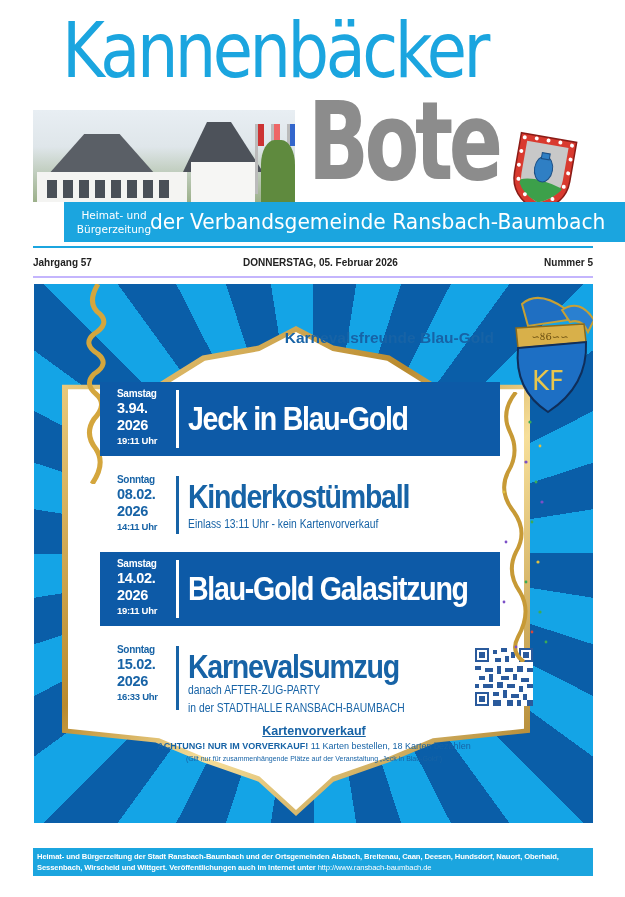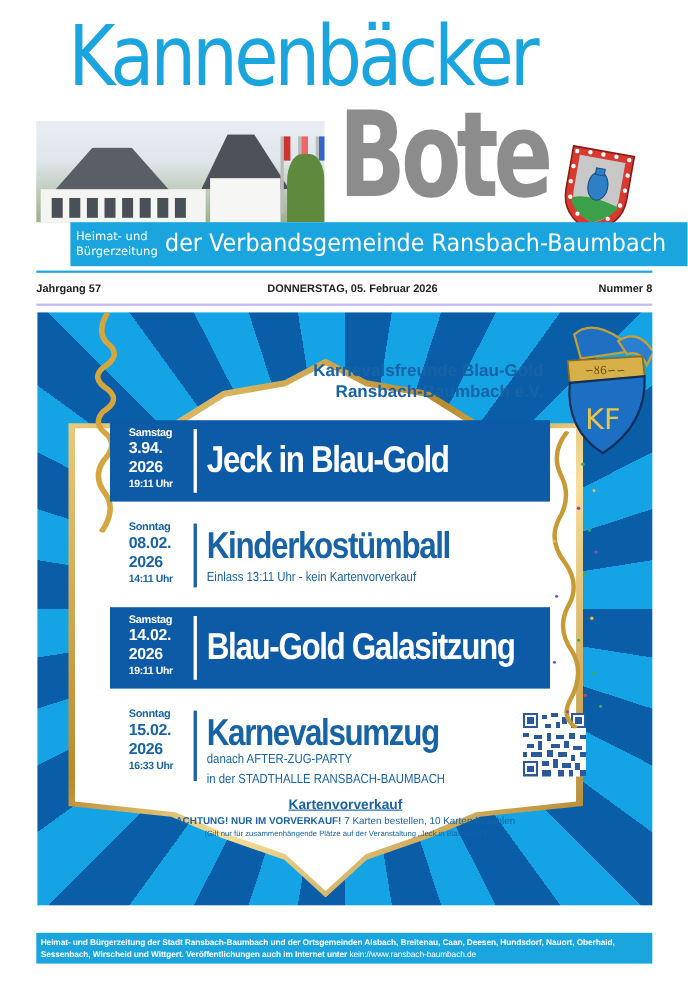--- a/index.html
+++ b/index.html
@@ -1,20 +1,20 @@
 <!DOCTYPE html>
 <html><head>
 <meta charset="utf-8">
 <style>
   * { box-sizing: border-box; margin: 0; padding: 0; }
   html, body { width: 625px; height: 897px; background: #ffffff; overflow: hidden; }
   body { position: relative; font-family: "Liberation Sans", sans-serif; }
 
   
-  .masthead { position: absolute; left: 0; top: 0; width: 625px; height: 246px; }
+  .masthead { position: absolute; left: 0; top: 0; width: 625px; height: 246px; text-align: center; }
   .title-main {
     position: absolute; left: 62px; top: 6px;
     font-family: "DejaVu Sans", sans-serif; font-size: 76px; line-height: 90px;
     color: #1ba5df; letter-spacing: -4px; transform: scaleX(0.86); transform-origin: left top;
     white-space: nowrap;
   }
   .title-sub {
     position: absolute; left: 308px; top: 82px;
     font-family: "DejaVu Sans", sans-serif; font-weight: bold; font-size: 108px; line-height: 120px;
     color: #8c8c8c; letter-spacing: -6px; transform: scaleX(0.74); transform-origin: left top;
@@ -188,34 +188,33 @@
       <div>Heimat- und</div>
       <div>Bürgerzeitung</div>
     </div>
     <div class="subtitle-large">der Verbandsgemeinde Ransbach-Baumbach</div>
   </div>
 </div>
 
 <div class="infoline">
   <span class="info-left">Jahrgang 57</span>
   <span class="info-center">DONNERSTAG, 05. Februar 2026</span>
-  <span class="info-right">Nummer 8</span>
+  <span class="info-right">Nummer 5</span>
 </div>
 
 <div class="poster">
   <div class="frame"></div>
   <div class="frame-inner"></div>
 
   <svg class="streamer-left" viewBox="0 0 30 200">
     <path d="M18 0 Q6 20 20 30 Q30 40 14 50 Q2 60 18 70 Q30 80 14 90 Q4 100 16 110 Q28 120 14 135 Q4 150 16 165 Q26 180 12 200" fill="none" stroke="#d4a63d" stroke-width="5"></path>
   </svg>
 
   <div class="org-name">
     <div>Karnevalsfreunde Blau-Gold</div>
-    <div>Ransbach-Baumbach e.V.</div>
   </div>
 
   <div class="event filled" style="top:98px">
     <div class="date">
       <span class="day">Samstag</span>
       <span class="dm">3.94.</span>
       <span class="dm">2026</span>
       <span class="time">19:11 Uhr</span>
     </div>
     <div class="divider"></div>
@@ -298,21 +297,21 @@
         <rect x="24" y="23" width="2" height="3"></rect>
         <rect x="9" y="26" width="4" height="3"></rect>
       <rect x="16" y="26" width="3" height="3"></rect>
         <rect x="21" y="26" width="2" height="3"></rect>
         <rect x="26" y="26" width="3" height="3"></rect>
     </g>
   </svg>
 
   <div class="presale">
     <div class="presale-title">Kartenvorverkauf</div>
-    <div class="presale-line1"><b>ACHTUNG!  NUR IM VORVERKAUF!</b><span> 7 Karten bestellen, 10 Karten bezahlen</span></div>
+    <div class="presale-line1"><b>ACHTUNG!  NUR IM VORVERKAUF!</b><span> 11 Karten bestellen, 18 Karten bezahlen</span></div>
     <div class="presale-line2">(Gilt nur für zusammenhängende Plätze auf der Veranstaltung „Jeck in Blau-Gold")</div>
   </div>
 
   <svg class="streamer-right" viewBox="0 0 60 270">
     <path d="M20 0 Q4 20 14 40 Q24 60 12 80 Q2 100 18 120 Q32 140 20 160 Q10 180 24 200 Q36 220 22 245 Q14 260 28 270" fill="none" stroke="#c79a36" stroke-width="4"></path>
     <g>
       <circle cx="34" cy="30" r="1.6" fill="#3cab55"></circle>
         <circle cx="44" cy="54" r="1.4" fill="#e0c040"></circle>
       <circle cx="30" cy="70" r="1.6" fill="#7b4fc7"></circle>
         <circle cx="40" cy="90" r="1.4" fill="#3cab55"></circle>
@@ -334,14 +333,14 @@
     <path d="M14 14 Q30 0 56 18 L60 30 L20 36 Z" fill="#1f6fc2" stroke="#c6a035" stroke-width="2"></path>
     <path d="M54 20 Q72 8 86 30 L80 42 Q74 28 62 32 Z" fill="#2a80d0" stroke="#c6a035" stroke-width="2"></path>
     <path d="M8 38 L76 34 L78 52 L10 58 Z" fill="#d8b04a" stroke="#8a6a1c" stroke-width="1.5"></path>
     <text x="42" y="50" text-anchor="middle" font-size="10" fill="#6a4e10" font-family="DejaVu Serif, serif">∽ȣ6∽∽</text>
     <path d="M10 58 L78 52 Q80 96 40 122 Q6 100 10 58 Z" fill="#1d6fc4" stroke="#0f2e5a" stroke-width="2"></path>
     <text x="40" y="100" text-anchor="middle" font-size="26" fill="#e8c64c" font-family="DejaVu Sans, sans-serif">KF</text>
   </svg>
 </div>
 
 <div class="footer">
-  <span>Heimat- und Bürgerzeitung der Stadt Ransbach-Baumbach und der Ortsgemeinden Alsbach, Breitenau, Caan, Deesen, Hundsdorf, Nauort, Oberhaid, Sessenbach, Wirscheid und Wittgert. Veröffentlichungen auch im Internet unter </span><span class="url">kein://www.ransbach-baumbach.de</span>
+  <span>Heimat- und Bürgerzeitung der Stadt Ransbach-Baumbach und der Ortsgemeinden Alsbach, Breitenau, Caan, Deesen, Hundsdorf, Nauort, Oberhaid, Sessenbach, Wirscheid und Wittgert. Veröffentlichungen auch im Internet unter </span><span class="url">http://www.ransbach-baumbach.de</span>
 </div>
 
 </body></html>

